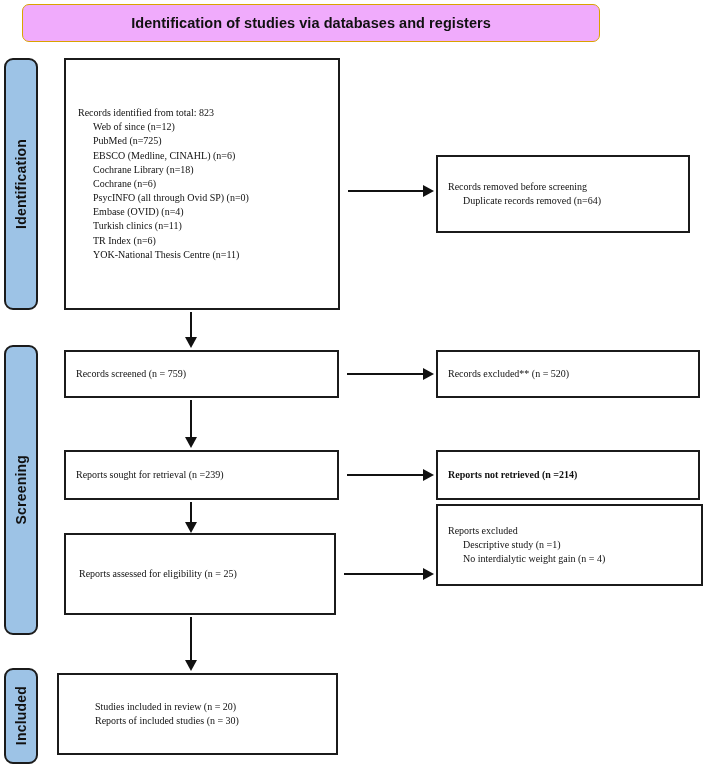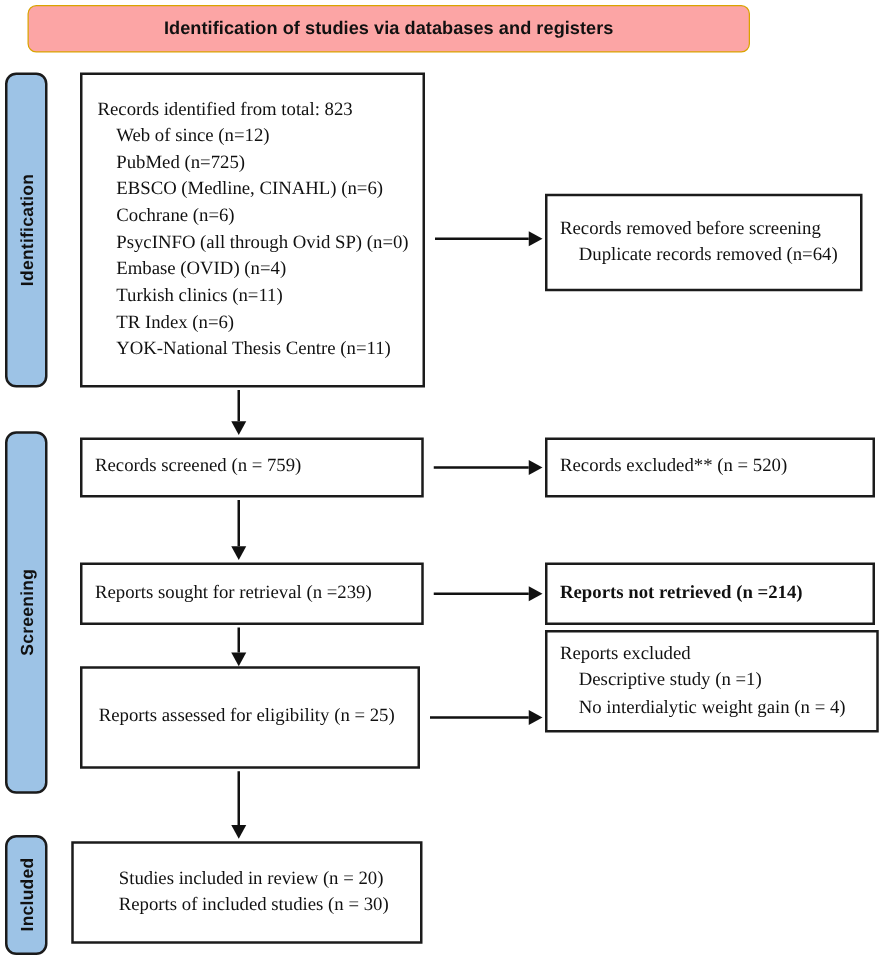--- a/index.html
+++ b/index.html
@@ -16,21 +16,21 @@
     overflow: hidden;
   }
 
   
   .header-banner {
     position: absolute;
     left: 22px;
     top: 4px;
     width: 578px;
     height: 38px;
-    background: #fca5a5;
+    background: #f0abfc;
     border: 1.5px solid #D9A300;
     border-radius: 7px;
     display: flex;
     align-items: center;
     justify-content: center;
     box-sizing: border-box;
   }
   .header-banner .title {
     font-family: "Liberation Sans", sans-serif;
     font-weight: bold;
@@ -71,21 +71,21 @@
     position: absolute;
     background: #ffffff;
     border: 2px solid #1b1b1b;
     box-sizing: border-box;
     display: flex;
     flex-direction: column;
     justify-content: center;
     padding: 6px 10px;
   }
   .flow-box .line {
-    font-size: 15px;
+    font-size: 10px;
     line-height: 1.42;
     white-space: nowrap;
   }
   .flow-box .line.indent { padding-left: 15px; }
 
   #box-records-identified { left: 64px;  top: 58px;  width: 276px; height: 252px; padding-left: 12px; }
   #box-duplicates         { left: 436px; top: 155px; width: 254px; height: 78px;  }
   #box-screened           { left: 64px;  top: 350px; width: 275px; height: 48px;  }
   #box-excluded           { left: 436px; top: 350px; width: 264px; height: 48px;  }
   #box-sought             { left: 64px;  top: 450px; width: 275px; height: 50px;  }
@@ -178,20 +178,21 @@
 
 <div class="stage-bar" id="stage-included">
   <span class="stage-label">Included</span>
 </div>
 
 <div class="flow-box" id="box-records-identified">
   <div class="line">Records identified from total: 823</div>
   <div class="line indent">Web of since (n=12)</div>
   <div class="line indent">PubMed (n=725)</div>
   <div class="line indent">EBSCO (Medline, CINAHL) (n=6)</div>
+  <div class="line indent">Cochrane Library (n=18)</div>
   <div class="line indent">Cochrane (n=6)</div>
   <div class="line indent">PsycINFO (all through Ovid SP) (n=0)</div>
   <div class="line indent">Embase (OVID) (n=4)</div>
   <div class="line indent">Turkish clinics (n=11)</div>
   <div class="line indent">TR Index (n=6)</div>
   <div class="line indent">YOK-National Thesis Centre (n=11)</div>
 </div>
 
 <div class="flow-box" id="box-duplicates">
   <div class="line">Records removed before screening</div>

